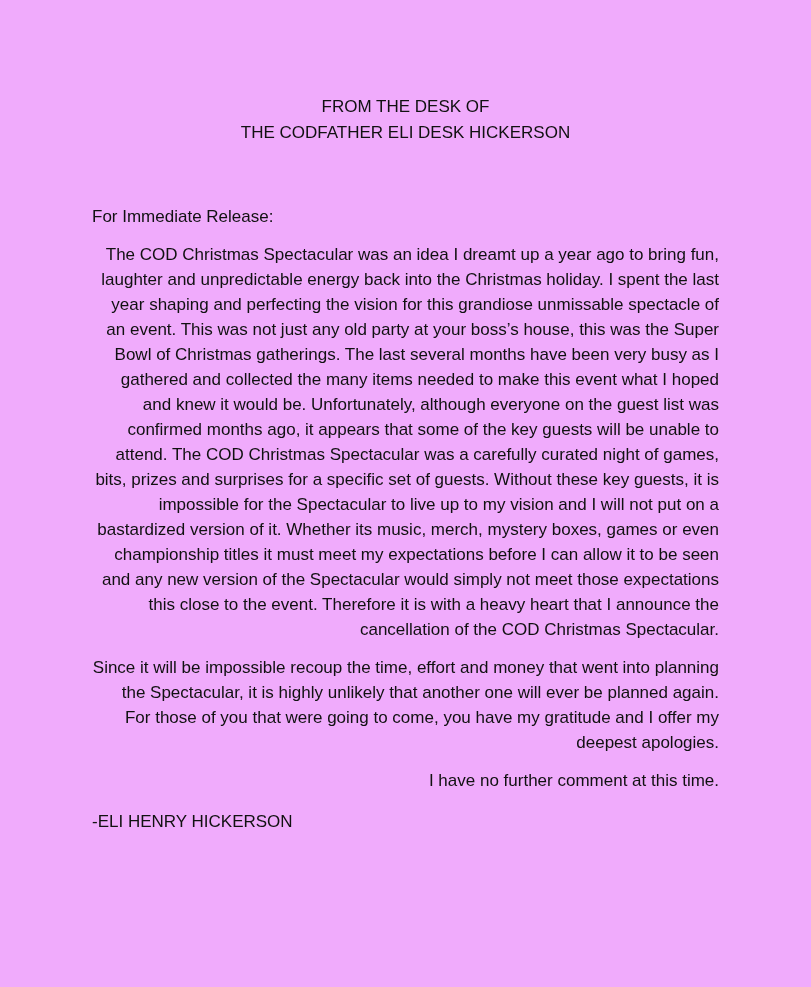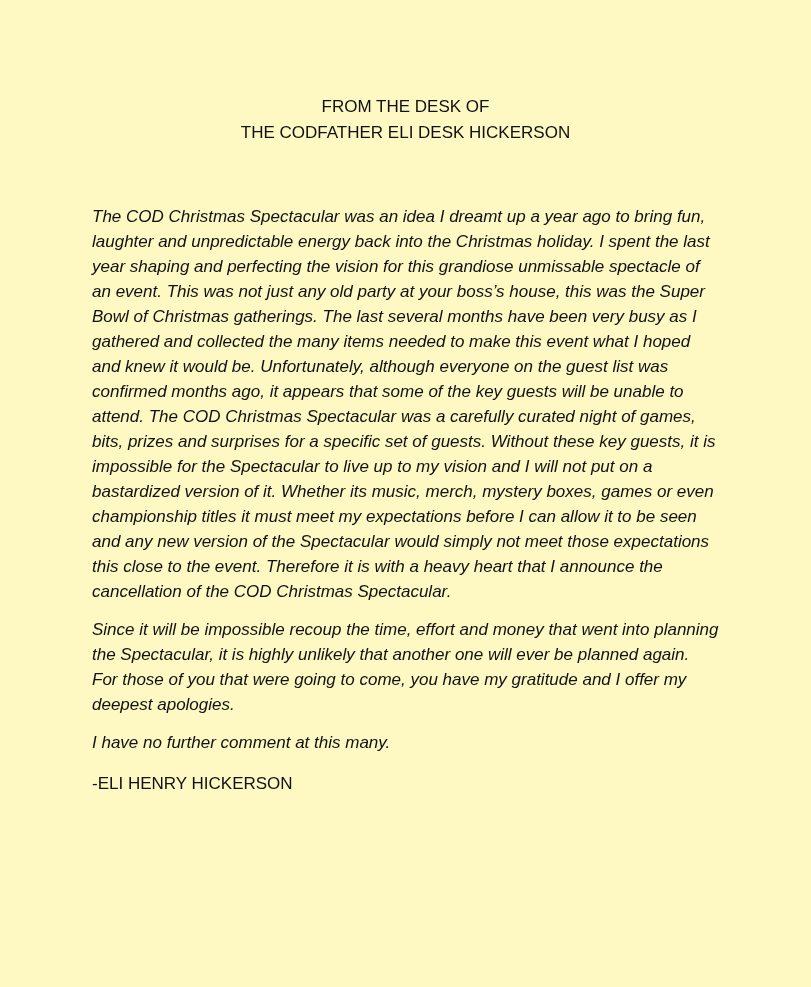--- a/index.html
+++ b/index.html
@@ -4,21 +4,21 @@
 <style>
   html, body {
     margin: 0;
     padding: 0;
     background: #ffffff;
   }
   .page {
     position: relative;
     width: 811px;
     height: 987px;
-    background: #fef9c3;
+    background: #f0abfc;
     box-sizing: border-box;
     padding: 94px 92px 0 92px;
     font-family: "Liberation Sans", sans-serif;
     color: #111111;
     font-size: 17px;
     line-height: 25px;
     overflow: hidden;
   }
   .letterhead {
     text-align: center;
@@ -28,40 +28,40 @@
   .head-line {
     white-space: nowrap;
   }
   p {
     margin: 0 0 13px 0;
   }
   .salutation {
     margin-bottom: 13px;
   }
   .body-paragraph {
-    text-align: left;
-    font-style: italic;
+    text-align: right;
   }
   .signature {
     margin-top: 16px;
     white-space: nowrap;
   }
 </style>
 </head>
 <body>
 
 <div class="page">
 
   <div class="letterhead">
     <div class="head-line">FROM THE DESK OF</div>
     <div class="head-line">THE CODFATHER ELI DESK HICKERSON</div>
   </div>
 
+  <p class="salutation">For Immediate Release:</p>
 
   <p class="body-paragraph">The COD Christmas Spectacular was an idea I dreamt up a year ago to bring fun, laughter and unpredictable energy back into the Christmas holiday. I spent the last year shaping and perfecting the vision for this grandiose unmissable spectacle of an event. This was not just any old party at your boss’s house, this was the Super Bowl of Christmas gatherings. The last several months have been very busy as I gathered and collected the many items needed to make this event what I hoped and knew it would be. Unfortunately, although everyone on the guest list was confirmed months ago, it appears that some of the key guests will be unable to attend. The COD Christmas Spectacular was a carefully curated night of games, bits, prizes and surprises for a specific set of guests. Without these key guests, it is impossible for the Spectacular to live up to my vision and I will not put on a bastardized version of it. Whether its music, merch, mystery boxes, games or even championship titles it must meet my expectations before I can allow it to be seen and any new version of the Spectacular would simply not meet those expectations this close to the event. Therefore it is with a heavy heart that I announce the cancellation of the COD Christmas Spectacular.</p>
 
   <p class="body-paragraph">Since it will be impossible recoup the time, effort and money that went into planning the Spectacular, it is highly unlikely that another one will ever be planned again. For those of you that were going to come, you have my gratitude and I offer my deepest apologies.</p>
 
-  <p class="body-paragraph">I have no further comment at this many.</p>
+  <p class="body-paragraph">I have no further comment at this time.</p>
 
   <p class="signature">-ELI HENRY HICKERSON</p>
 
 </div>
 
 </body></html>

